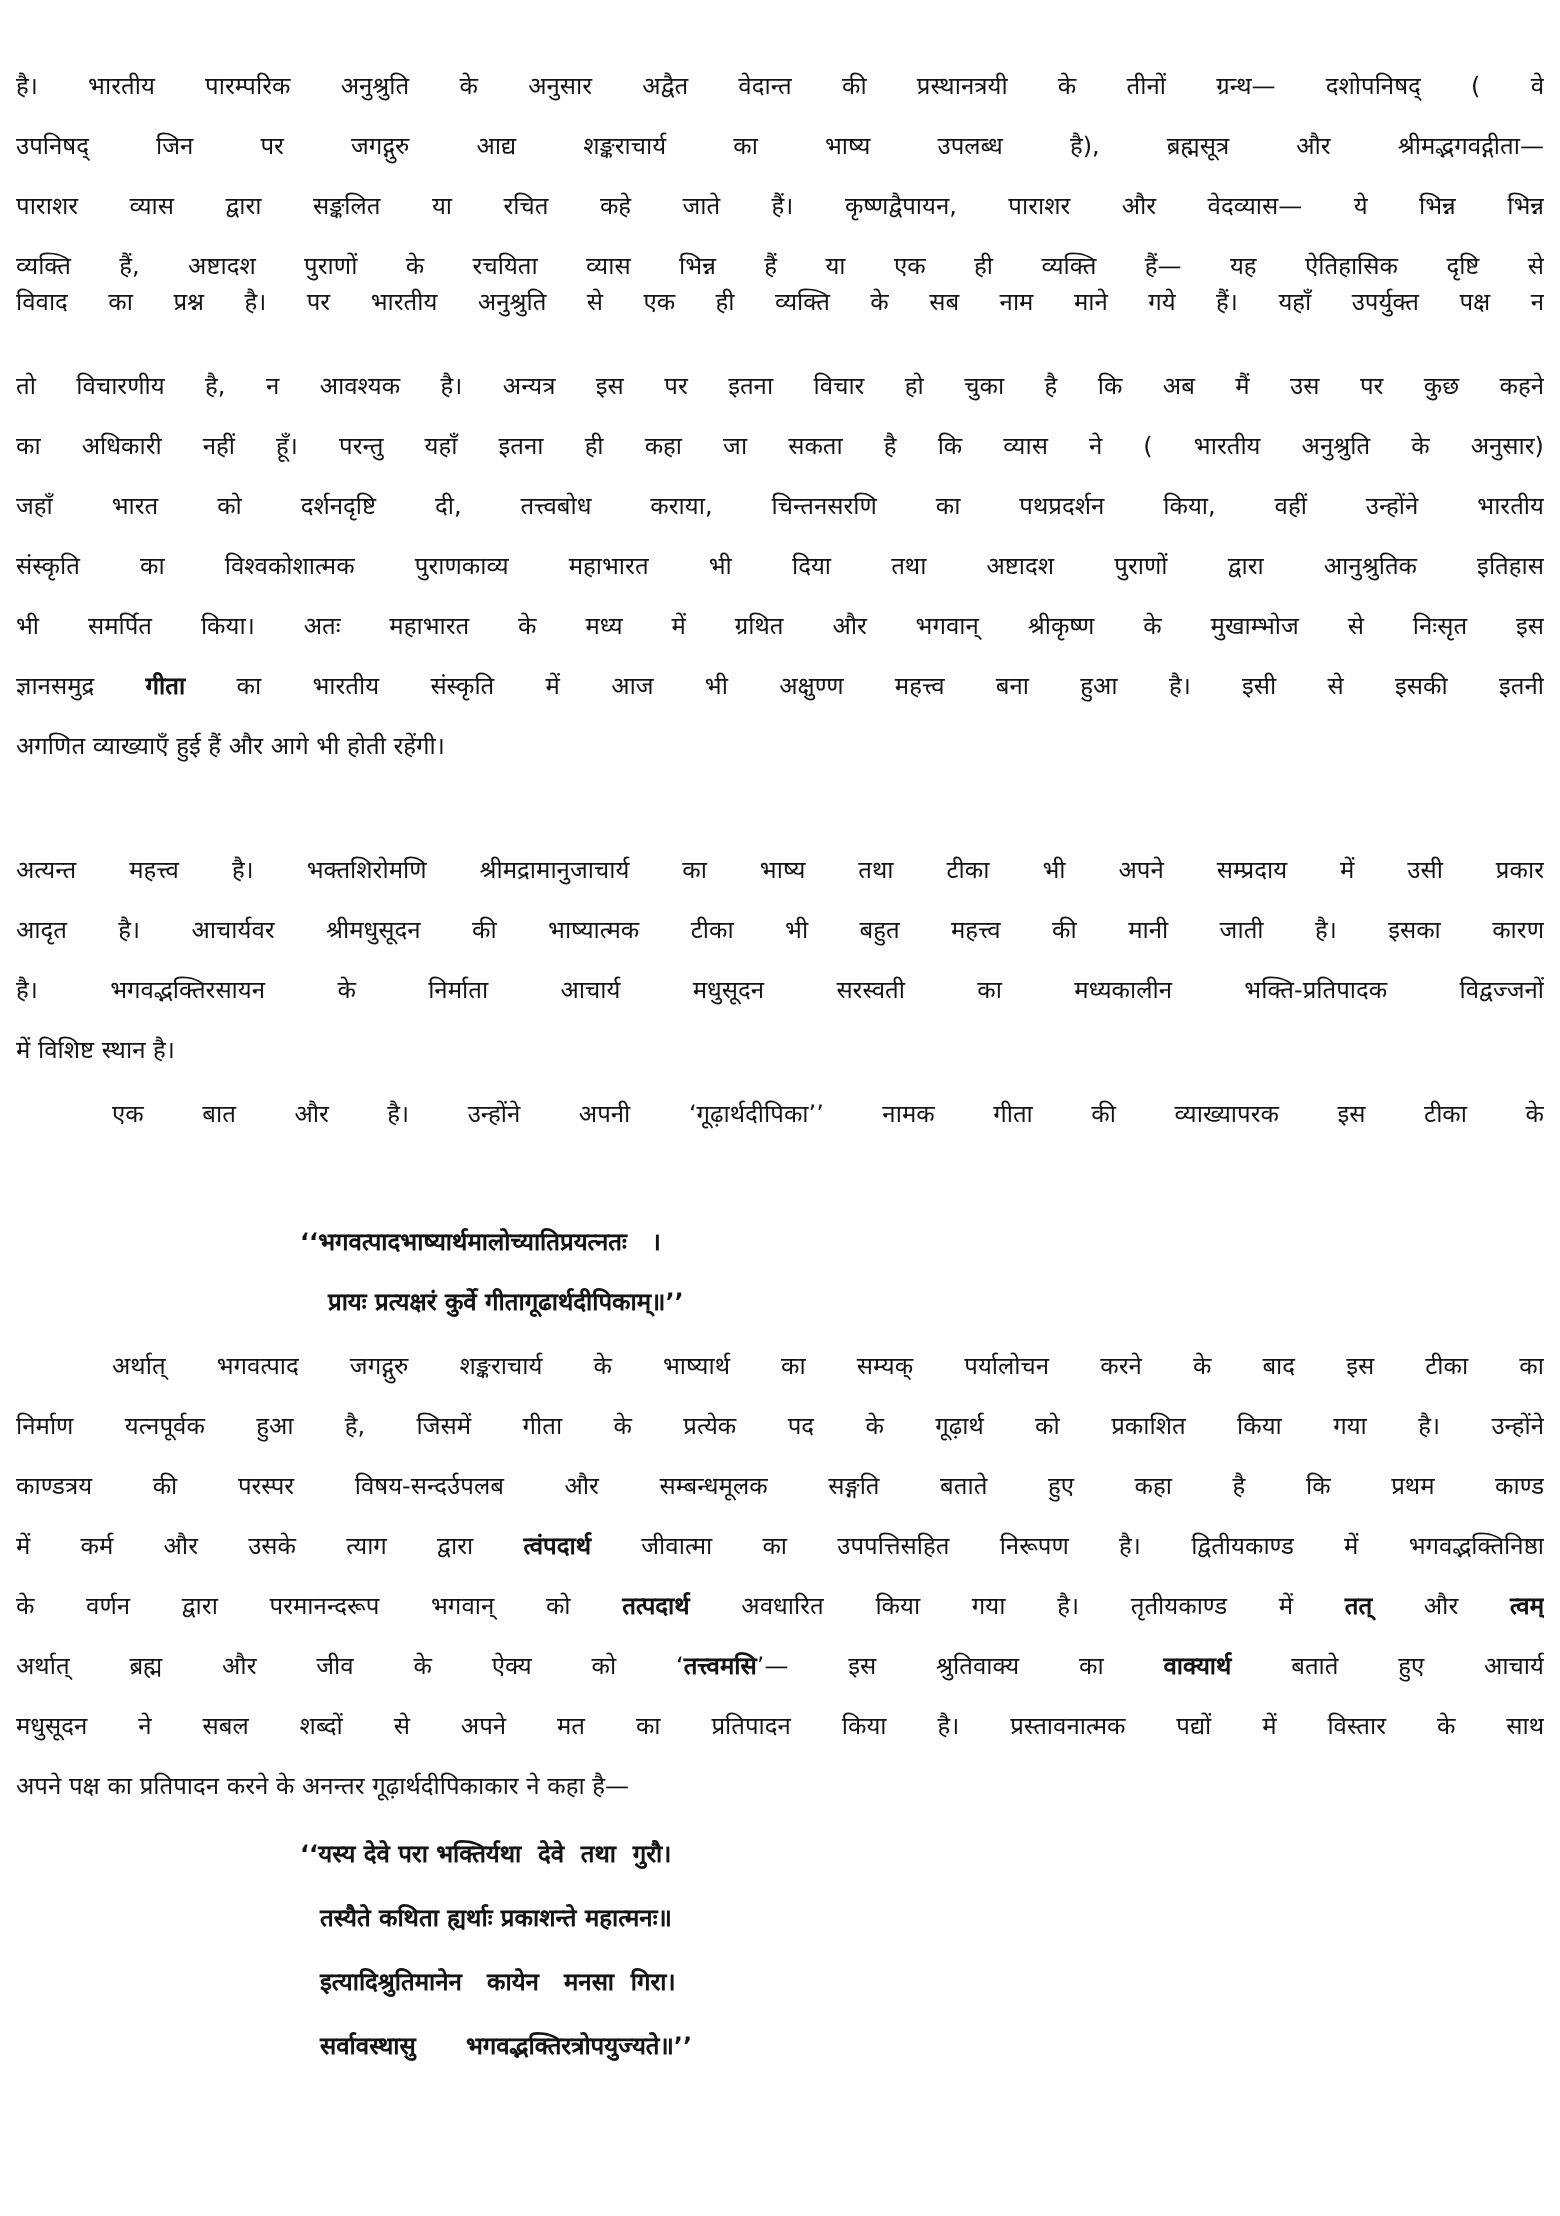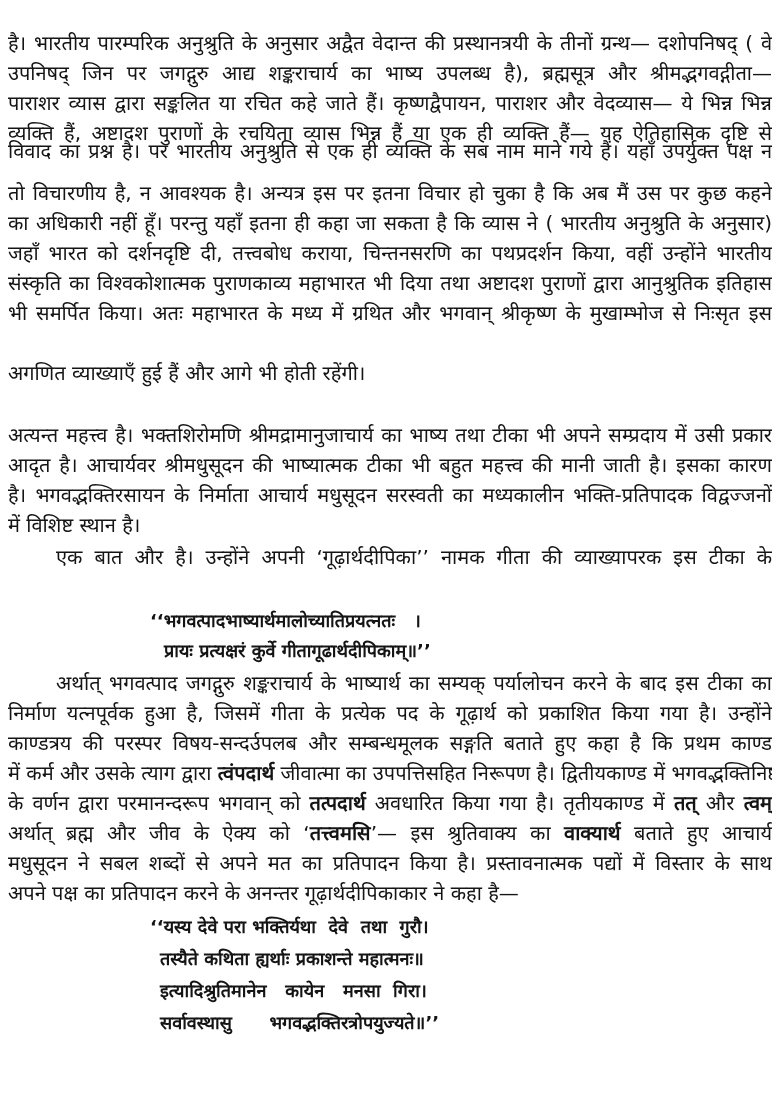--- a/index.html
+++ b/index.html
@@ -9,33 +9,33 @@
     color: #141414;
     font-family: "DejaVu Sans", sans-serif;
   }
   .page {
     position: relative;
     width: 780px; height: 1108px;
   }
   .line {
     position: absolute;
     left: 8px; width: 764px;
-    font-size: 20px;
+    font-size: 12px;
     line-height: 30px;
     height: 30px;
     white-space: nowrap;
     text-align: justify;
     text-align-last: justify;
     overflow: hidden;
   }
   .line.last { text-align-last: left; }
   .line.indent { left: 56px; width: 716px; }
   .verse {
     position: absolute;
-    font-size: 18px;
+    font-size: 12px;
     line-height: 30px;
     height: 30px;
     white-space: pre;
     text-align-last: left;
     font-weight: bold;
   }
   b, .bold { font-weight: bold; }
 </style>
 </head>
 <body>
@@ -45,20 +45,21 @@
   <div class="line" style="top:28px">है। भारतीय पारम्परिक अनुश्रुति के अनुसार अद्वैत वेदान्त की प्रस्थानत्रयी के तीनों ग्रन्थ— दशोपनिषद् ( वे</div>
   <div class="line" style="top:58px">उपनिषद् जिन पर जगद्गुरु आद्य शङ्कराचार्य का भाष्य उपलब्ध है), ब्रह्मसूत्र और श्रीमद्भगवद्गीता—</div>
   <div class="line" style="top:88px">पाराशर व्यास द्वारा सङ्कलित या रचित कहे जाते हैं। कृष्णद्वैपायन, पाराशर और वेदव्यास— ये भिन्न भिन्न</div>
   <div class="line" style="top:118px">व्यक्ति हैं, अष्टादश पुराणों के रचयिता व्यास भिन्न हैं या एक ही व्यक्ति हैं— यह ऐतिहासिक दृष्टि से</div>
   <div class="line" style="top:136px">विवाद का प्रश्न है। पर भारतीय अनुश्रुति से एक ही व्यक्ति के सब नाम माने गये हैं। यहाँ उपर्युक्त पक्ष न</div>
   <div class="line" style="top:178px">तो विचारणीय है, न आवश्यक है। अन्यत्र इस पर इतना विचार हो चुका है कि अब मैं उस पर कुछ कहने</div>
   <div class="line" style="top:208px">का अधिकारी नहीं हूँ। परन्तु यहाँ इतना ही कहा जा सकता है कि व्यास ने ( भारतीय अनुश्रुति के अनुसार)</div>
   <div class="line" style="top:238px">जहाँ भारत को दर्शनदृष्टि दी, तत्त्वबोध कराया, चिन्तनसरणि का पथप्रदर्शन किया, वहीं उन्होंने भारतीय</div>
   <div class="line" style="top:268px">संस्कृति का विश्वकोशात्मक पुराणकाव्य महाभारत भी दिया तथा अष्टादश पुराणों द्वारा आनुश्रुतिक इतिहास</div>
   <div class="line" style="top:298px">भी समर्पित किया। अतः महाभारत के मध्य में ग्रथित और भगवान् श्रीकृष्ण के मुखाम्भोज से निःसृत इस</div>
+  <div class="line" style="top:328px"><span>ज्ञानसमुद्र </span><b>गीता</b><span> का भारतीय संस्कृति में आज भी अक्षुण्ण महत्त्व बना हुआ है। इसी से इसकी इतनी</span></div>
   <div class="line last" style="top:358px">अगणित व्याख्याएँ हुई हैं और आगे भी होती रहेंगी।</div>
 
   <div class="line" style="top:420px">अत्यन्त महत्त्व है। भक्तशिरोमणि श्रीमद्रामानुजाचार्य का भाष्य तथा टीका भी अपने सम्प्रदाय में उसी प्रकार</div>
   <div class="line" style="top:450px">आदृत है। आचार्यवर श्रीमधुसूदन की भाष्यात्मक टीका भी बहुत महत्त्व की मानी जाती है। इसका कारण</div>
   <div class="line" style="top:480px">है। भगवद्भक्तिरसायन के निर्माता आचार्य मधुसूदन सरस्वती का मध्यकालीन भक्ति-प्रतिपादक विद्वज्जनों</div>
   <div class="line last" style="top:510px">में विशिष्ट स्थान है।</div>
 
   <div class="line indent" style="top:542px">एक बात और है। उन्होंने अपनी ‘गूढ़ार्थदीपिका’’ नामक गीता की व्याख्यापरक इस टीका के</div>
 
   <div class="verse" style="top:606px; left:150px">‘‘भगवत्पादभाष्यार्थमालोच्यातिप्रयत्नतः   ।</div>

